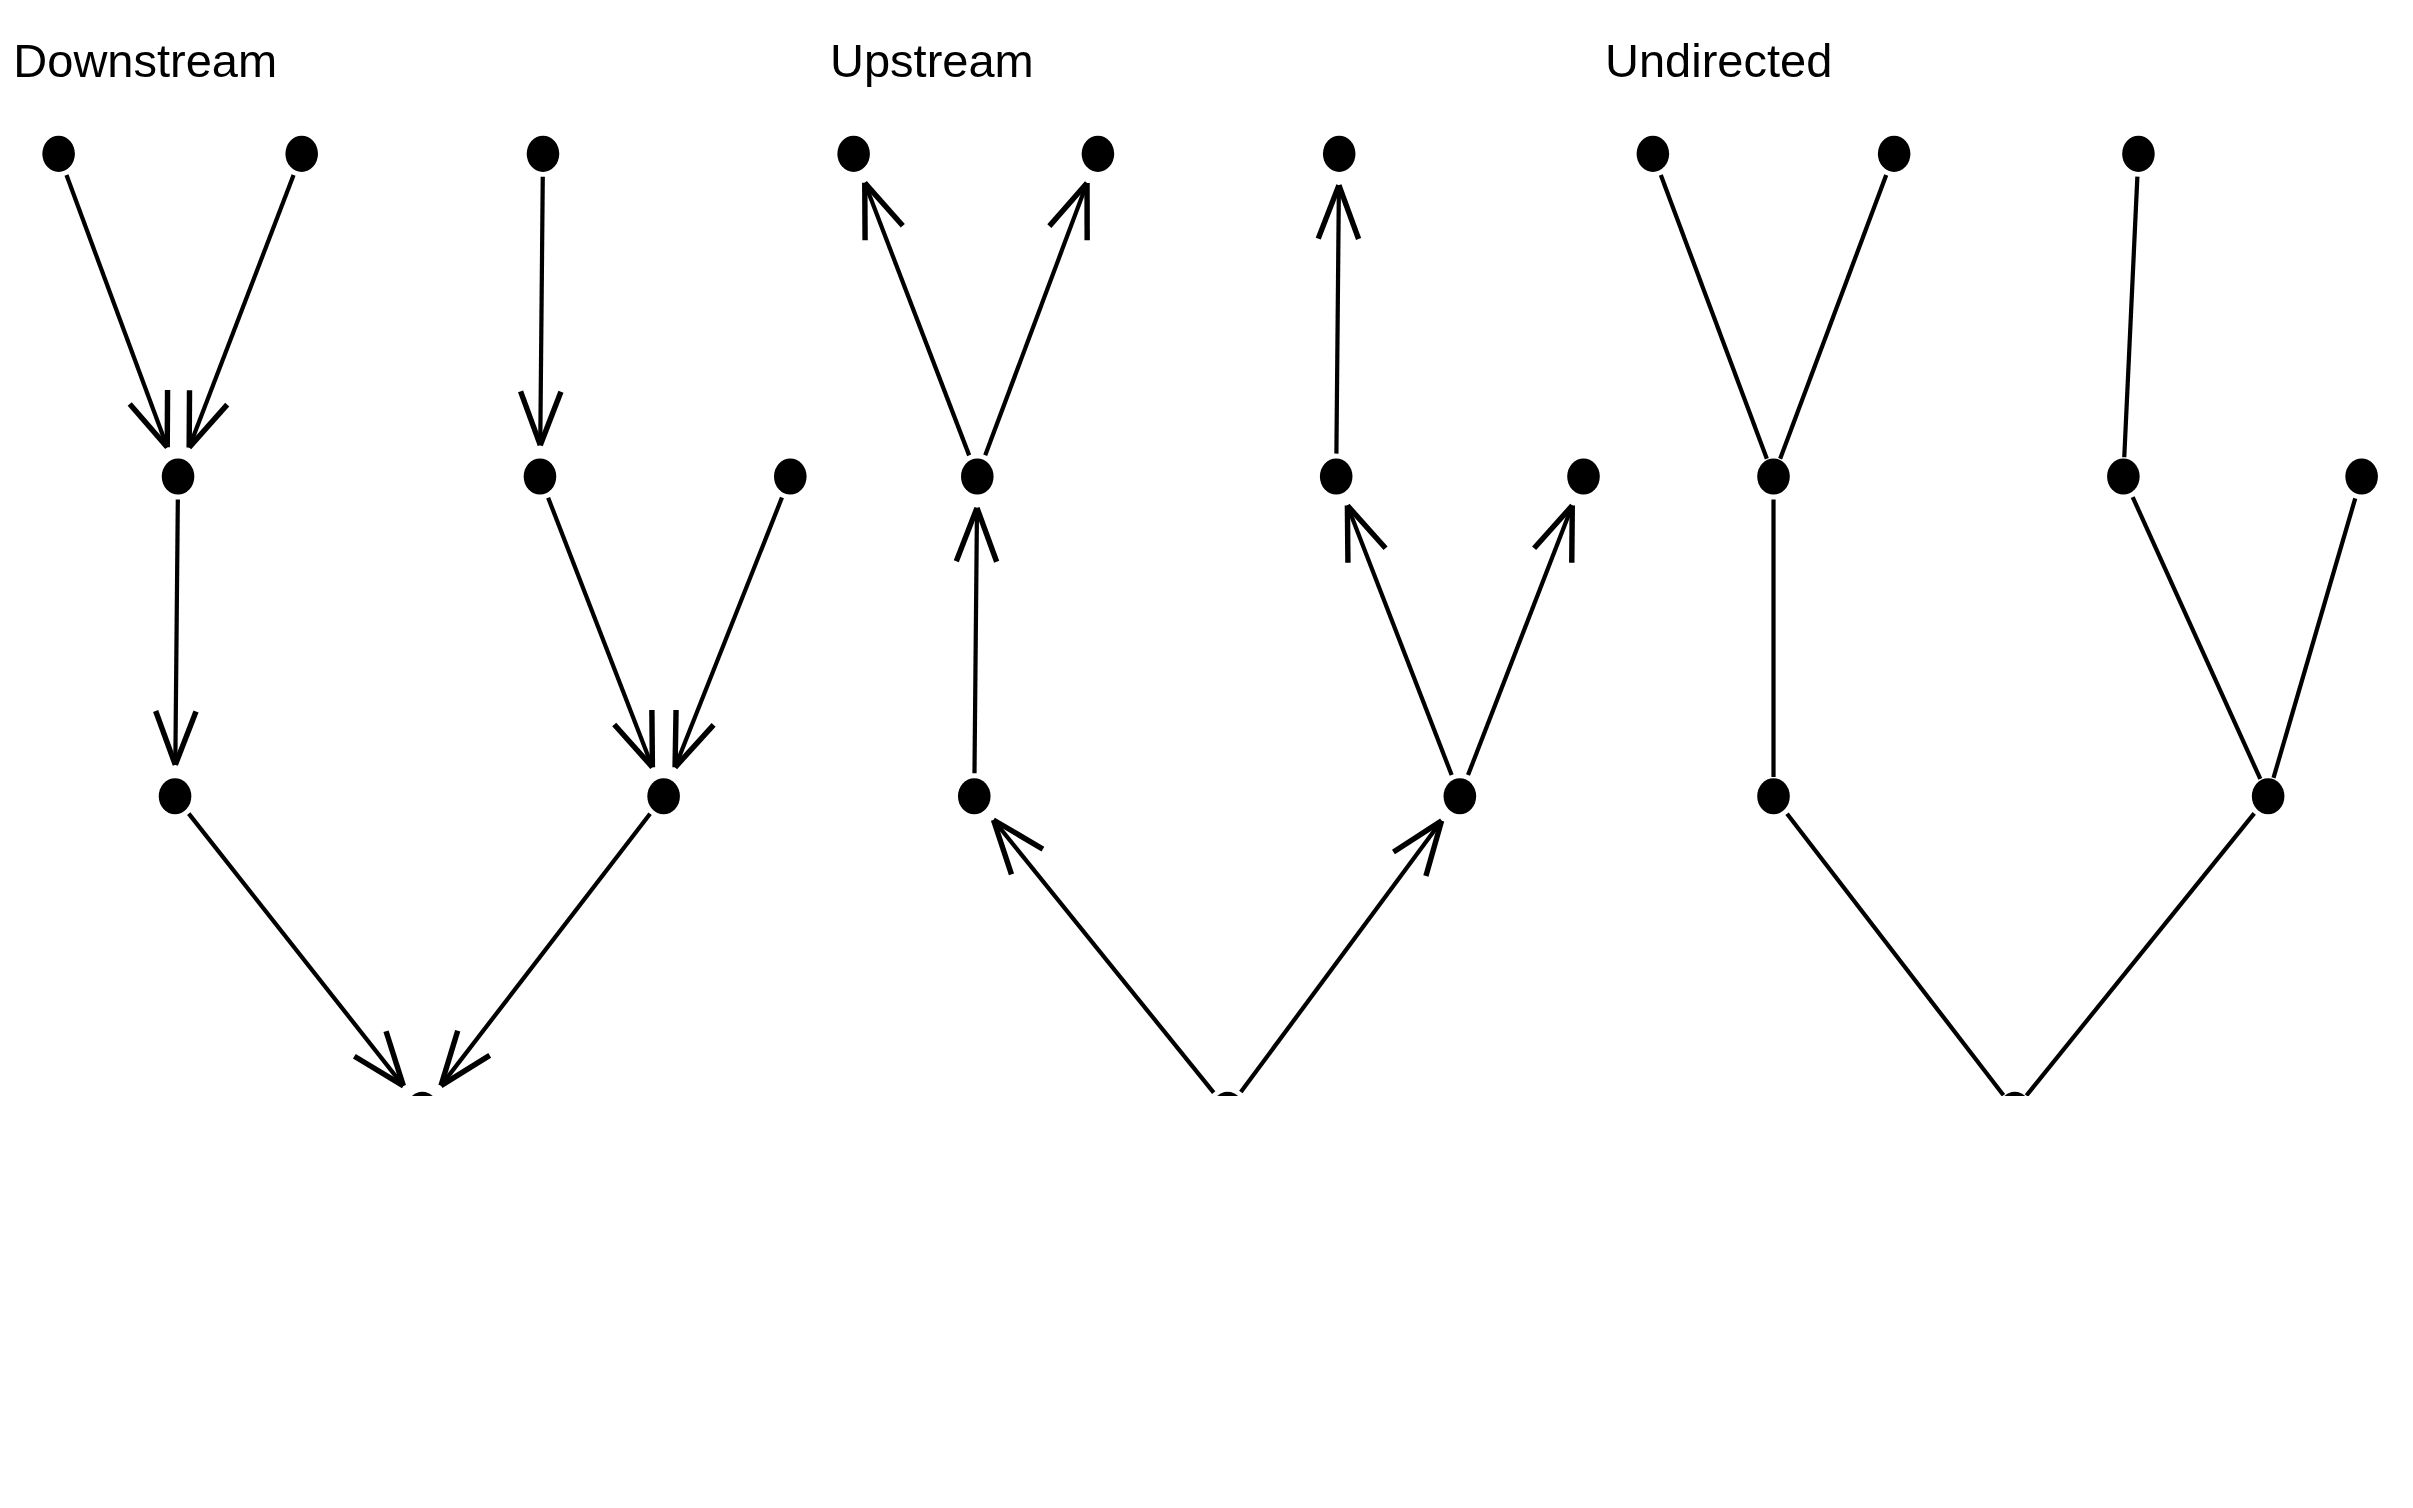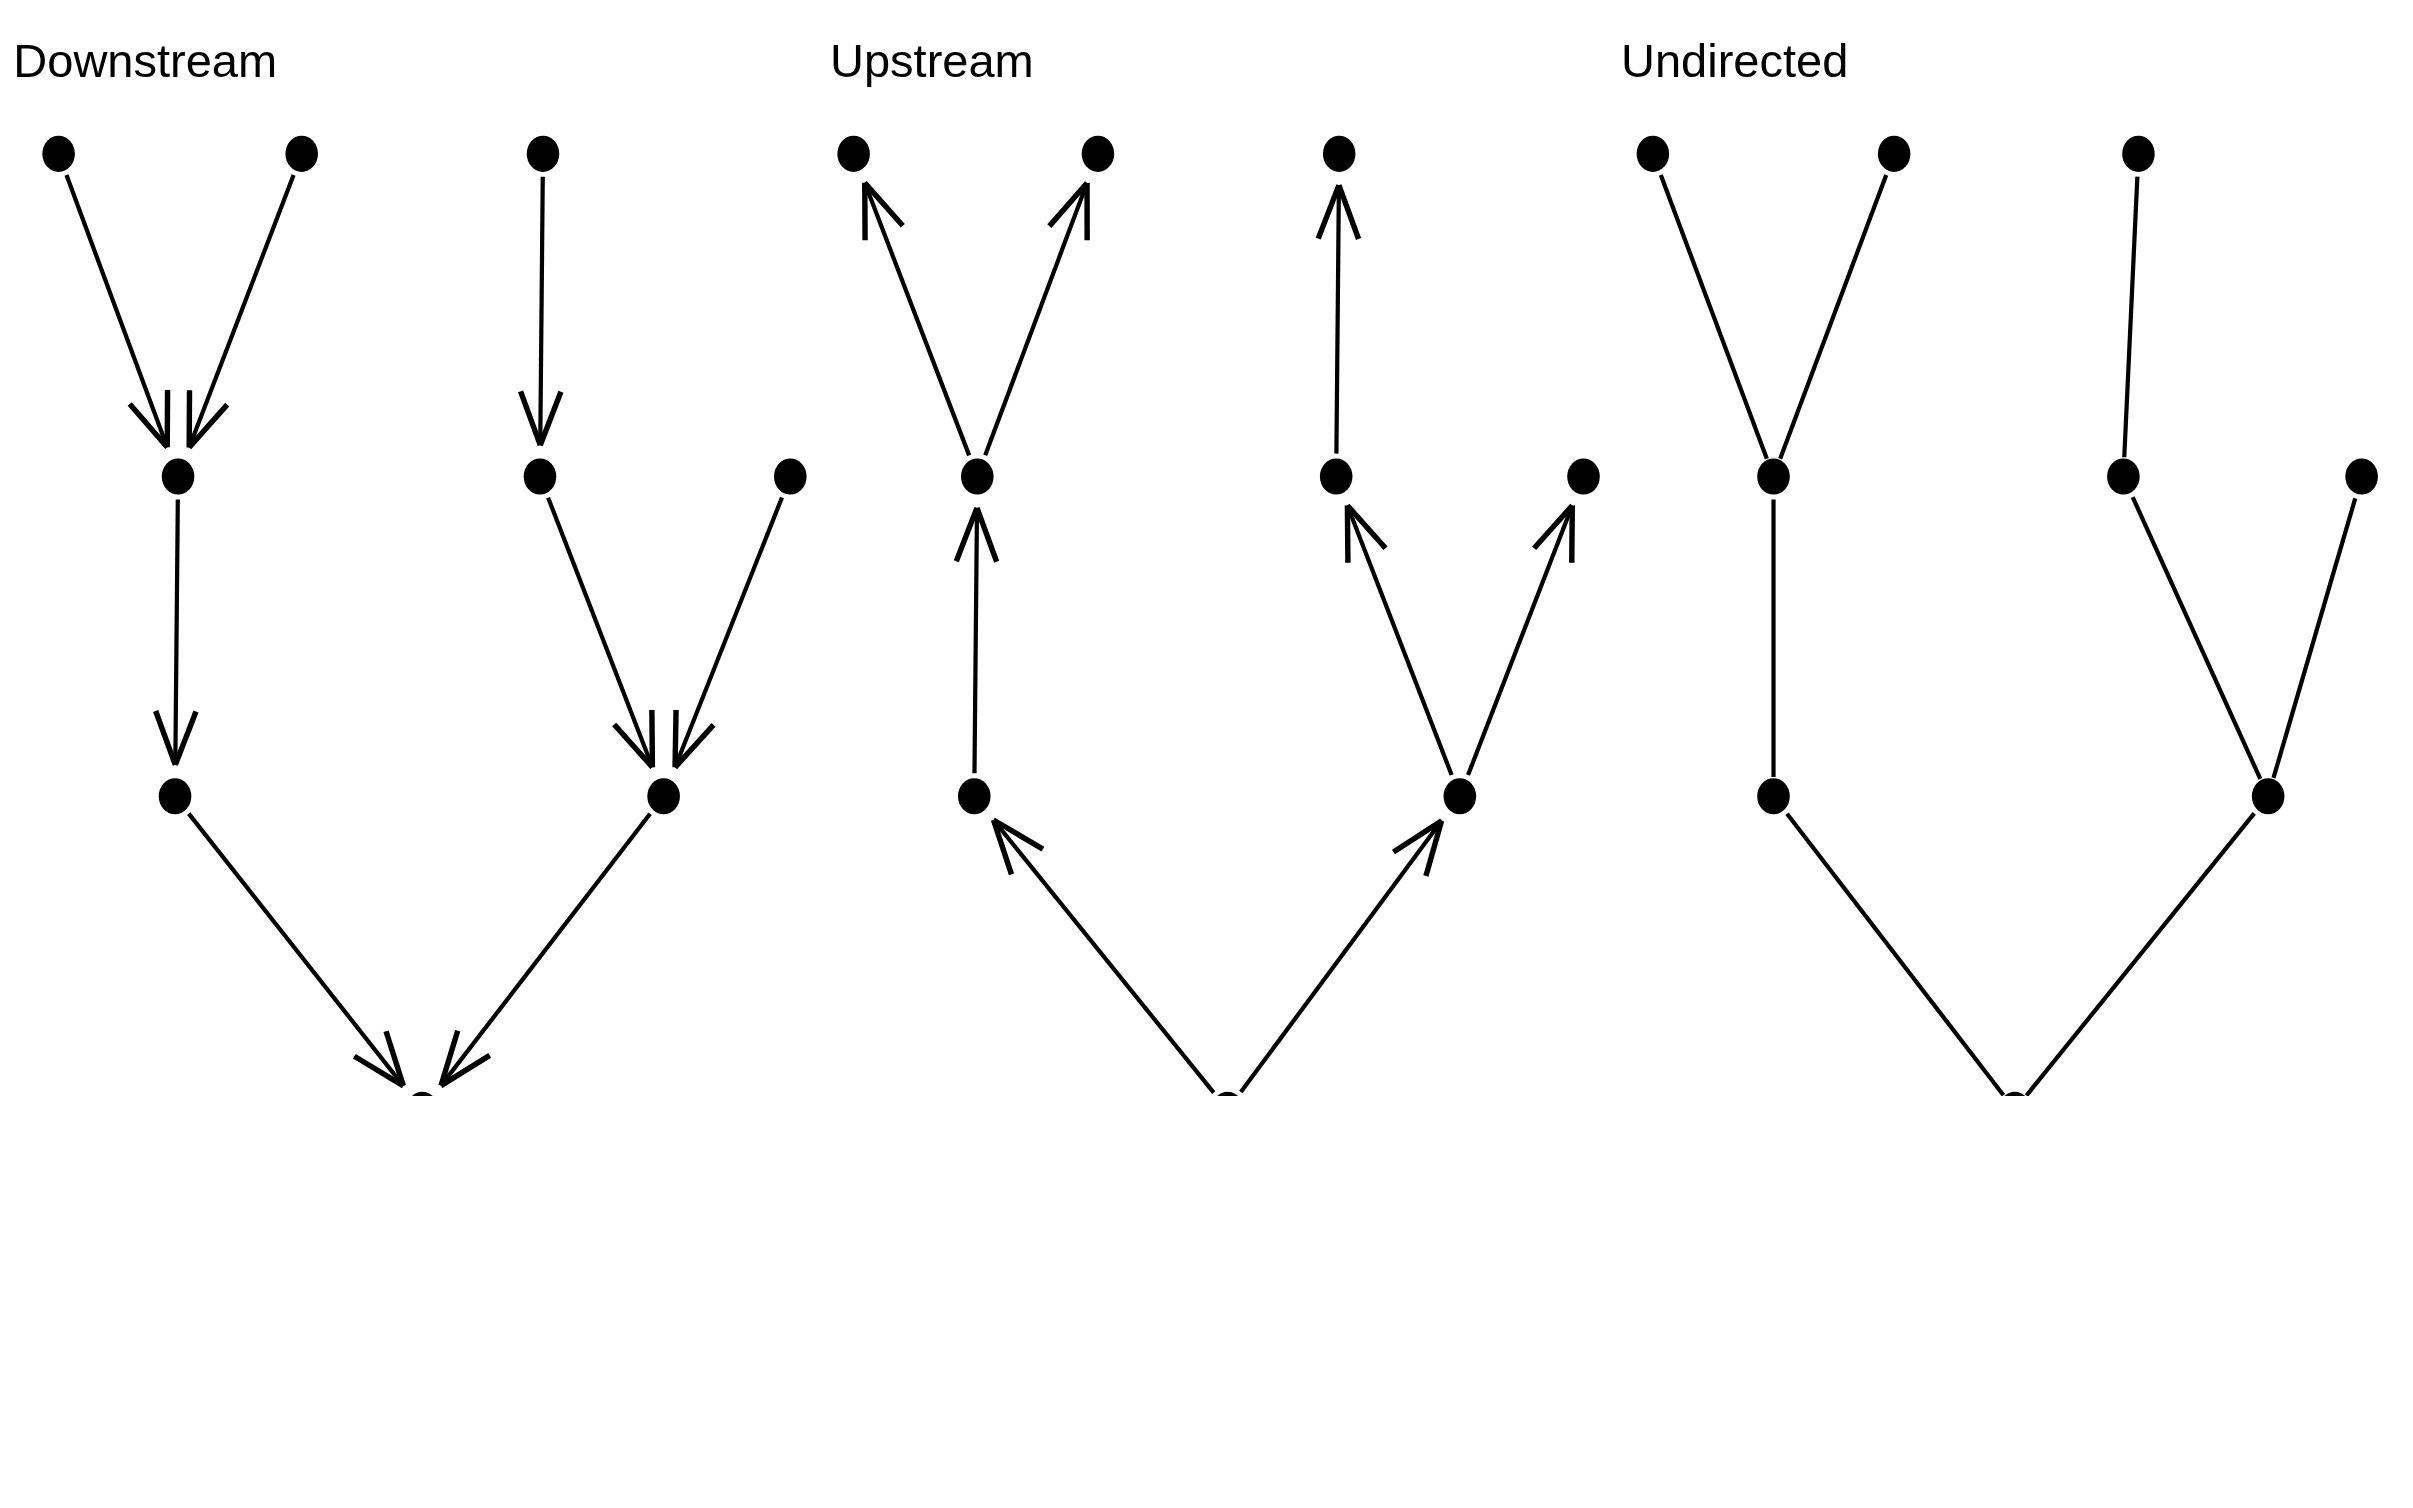--- a/index.html
+++ b/index.html
@@ -19,21 +19,21 @@
     position: absolute;
     font-family: "Liberation Sans", sans-serif;
     font-size: 47px;
     font-weight: 400;
     color: #000000;
     white-space: nowrap;
     line-height: 1;
   }
   #label-downstream { left: 13.3px;   top: 37px; }
   #label-upstream   { left: 830px; top: 37px; }
-  #label-undirected { left: 1605px; top: 37px; margin-left: 16px; }
+  #label-undirected { left: 1605px; top: 37px; }
 
   svg#graph-canvas {
     position: absolute;
     left: 0;
     top: 0;
     width: 2413px;
     height: 1508px;
   }
   .graph-node { fill: #000000; }
   .graph-edge { stroke: #000000; stroke-width: 7; fill: none; }

